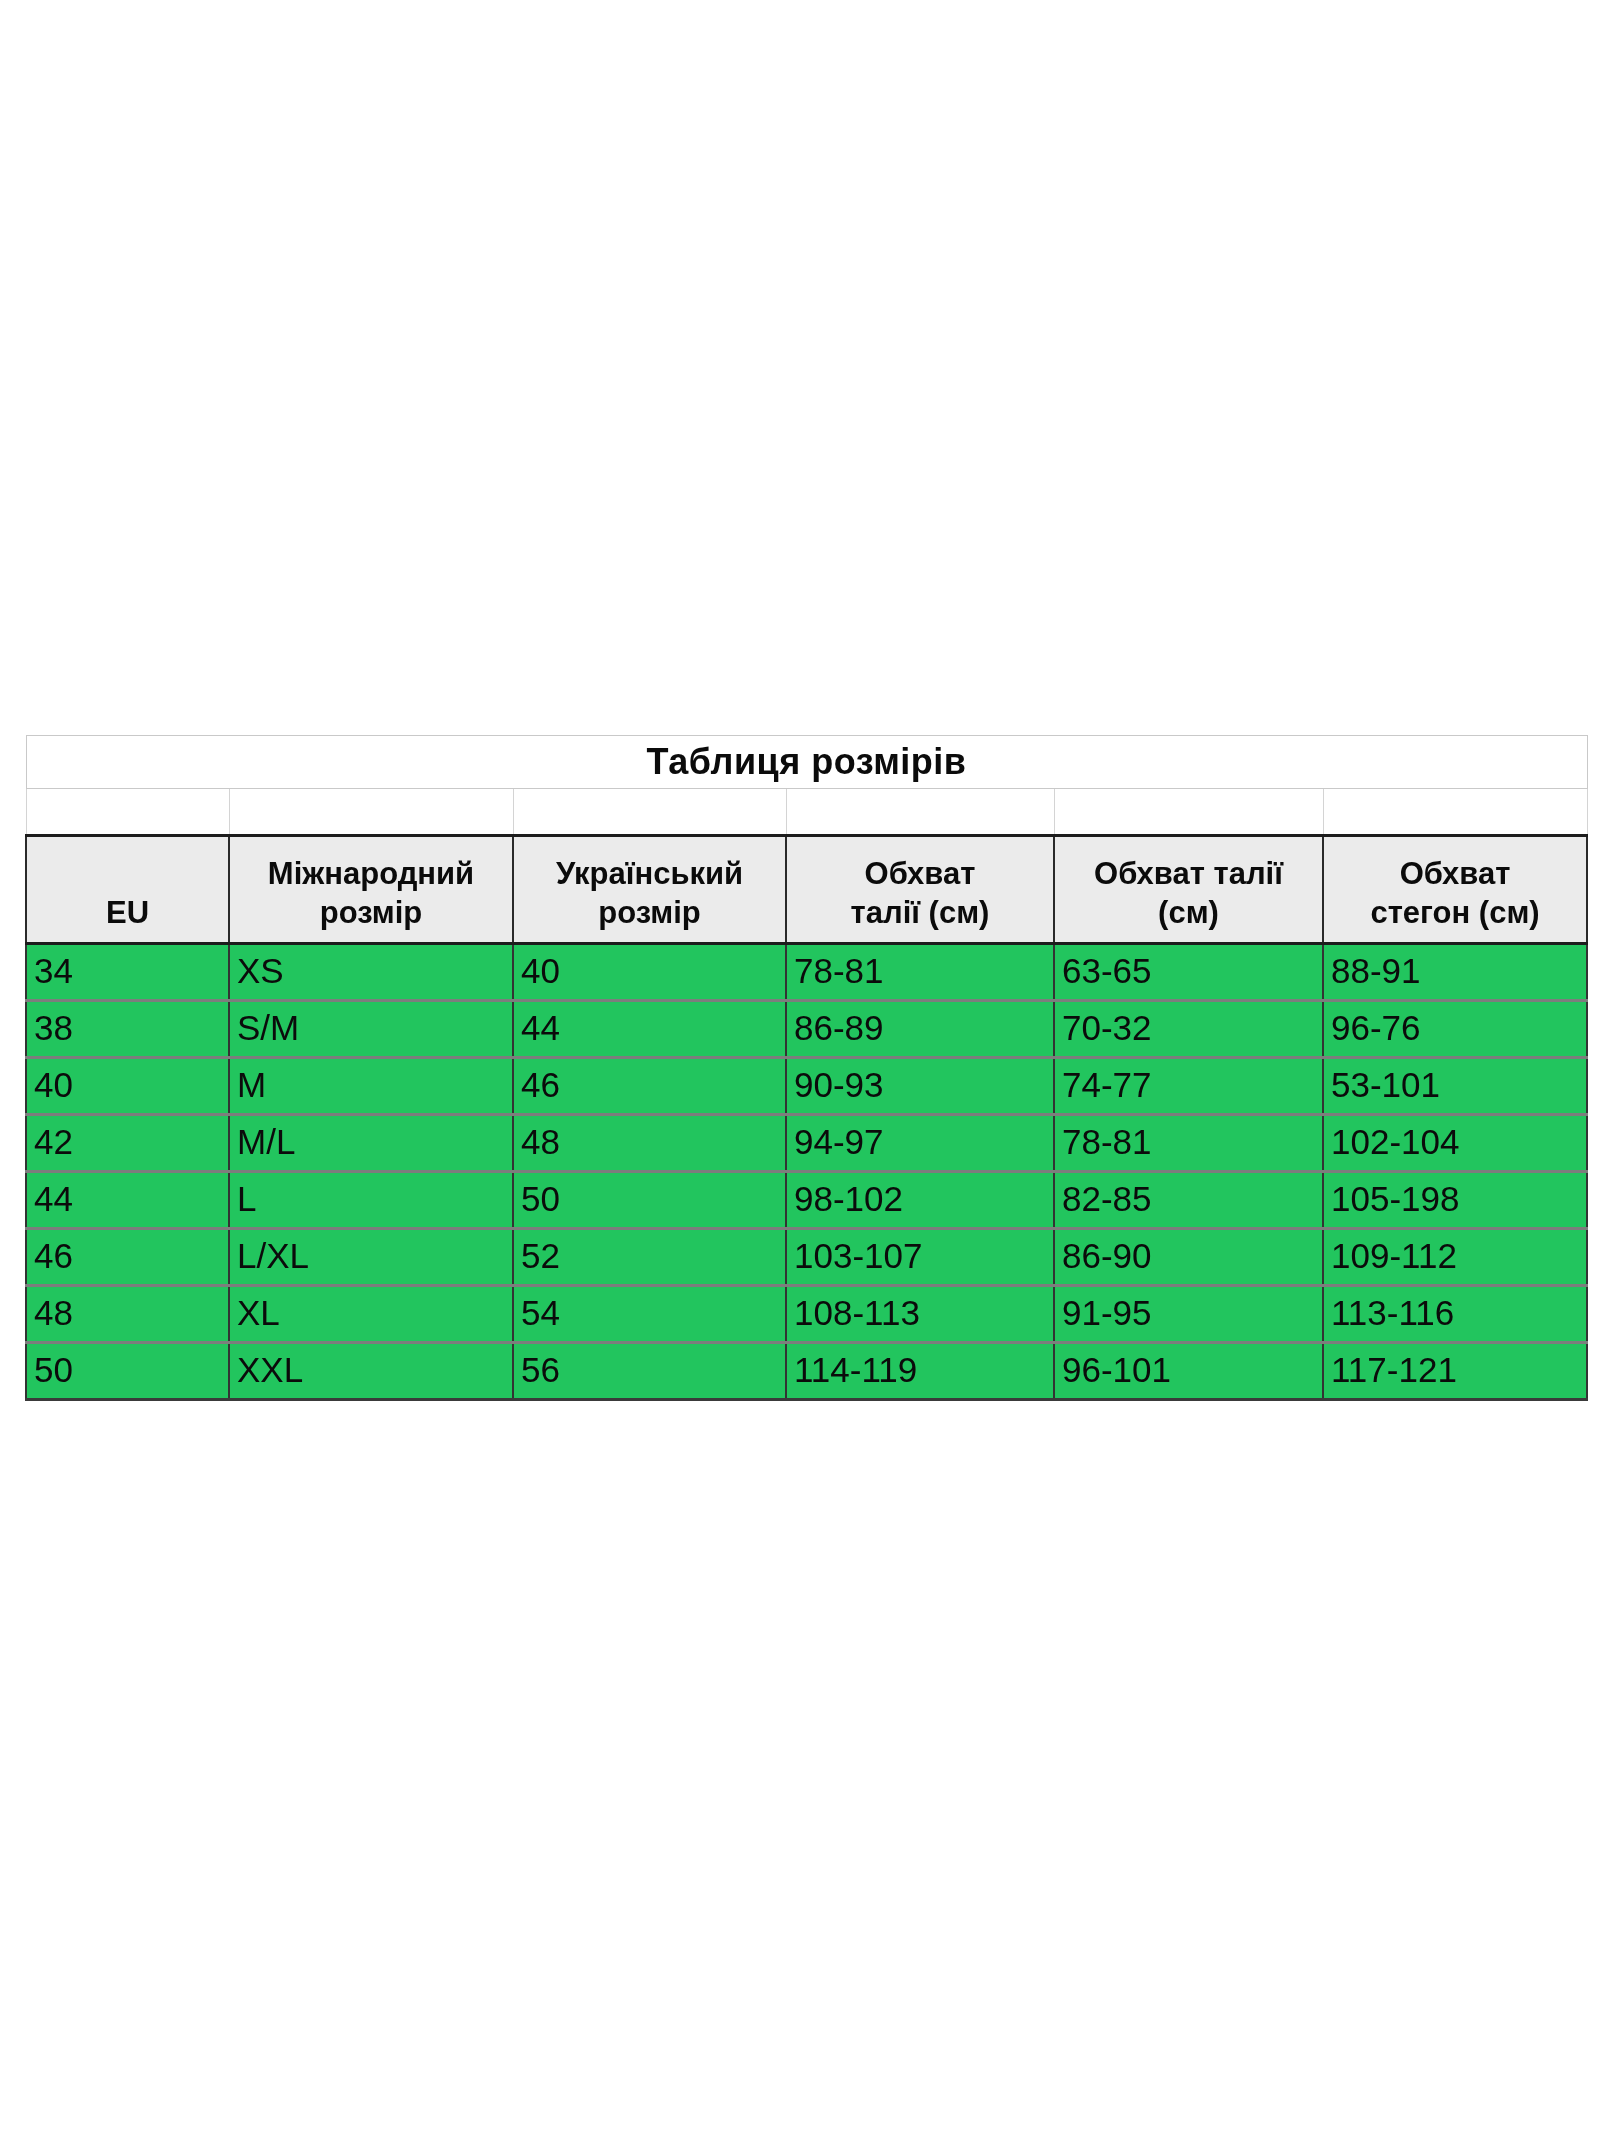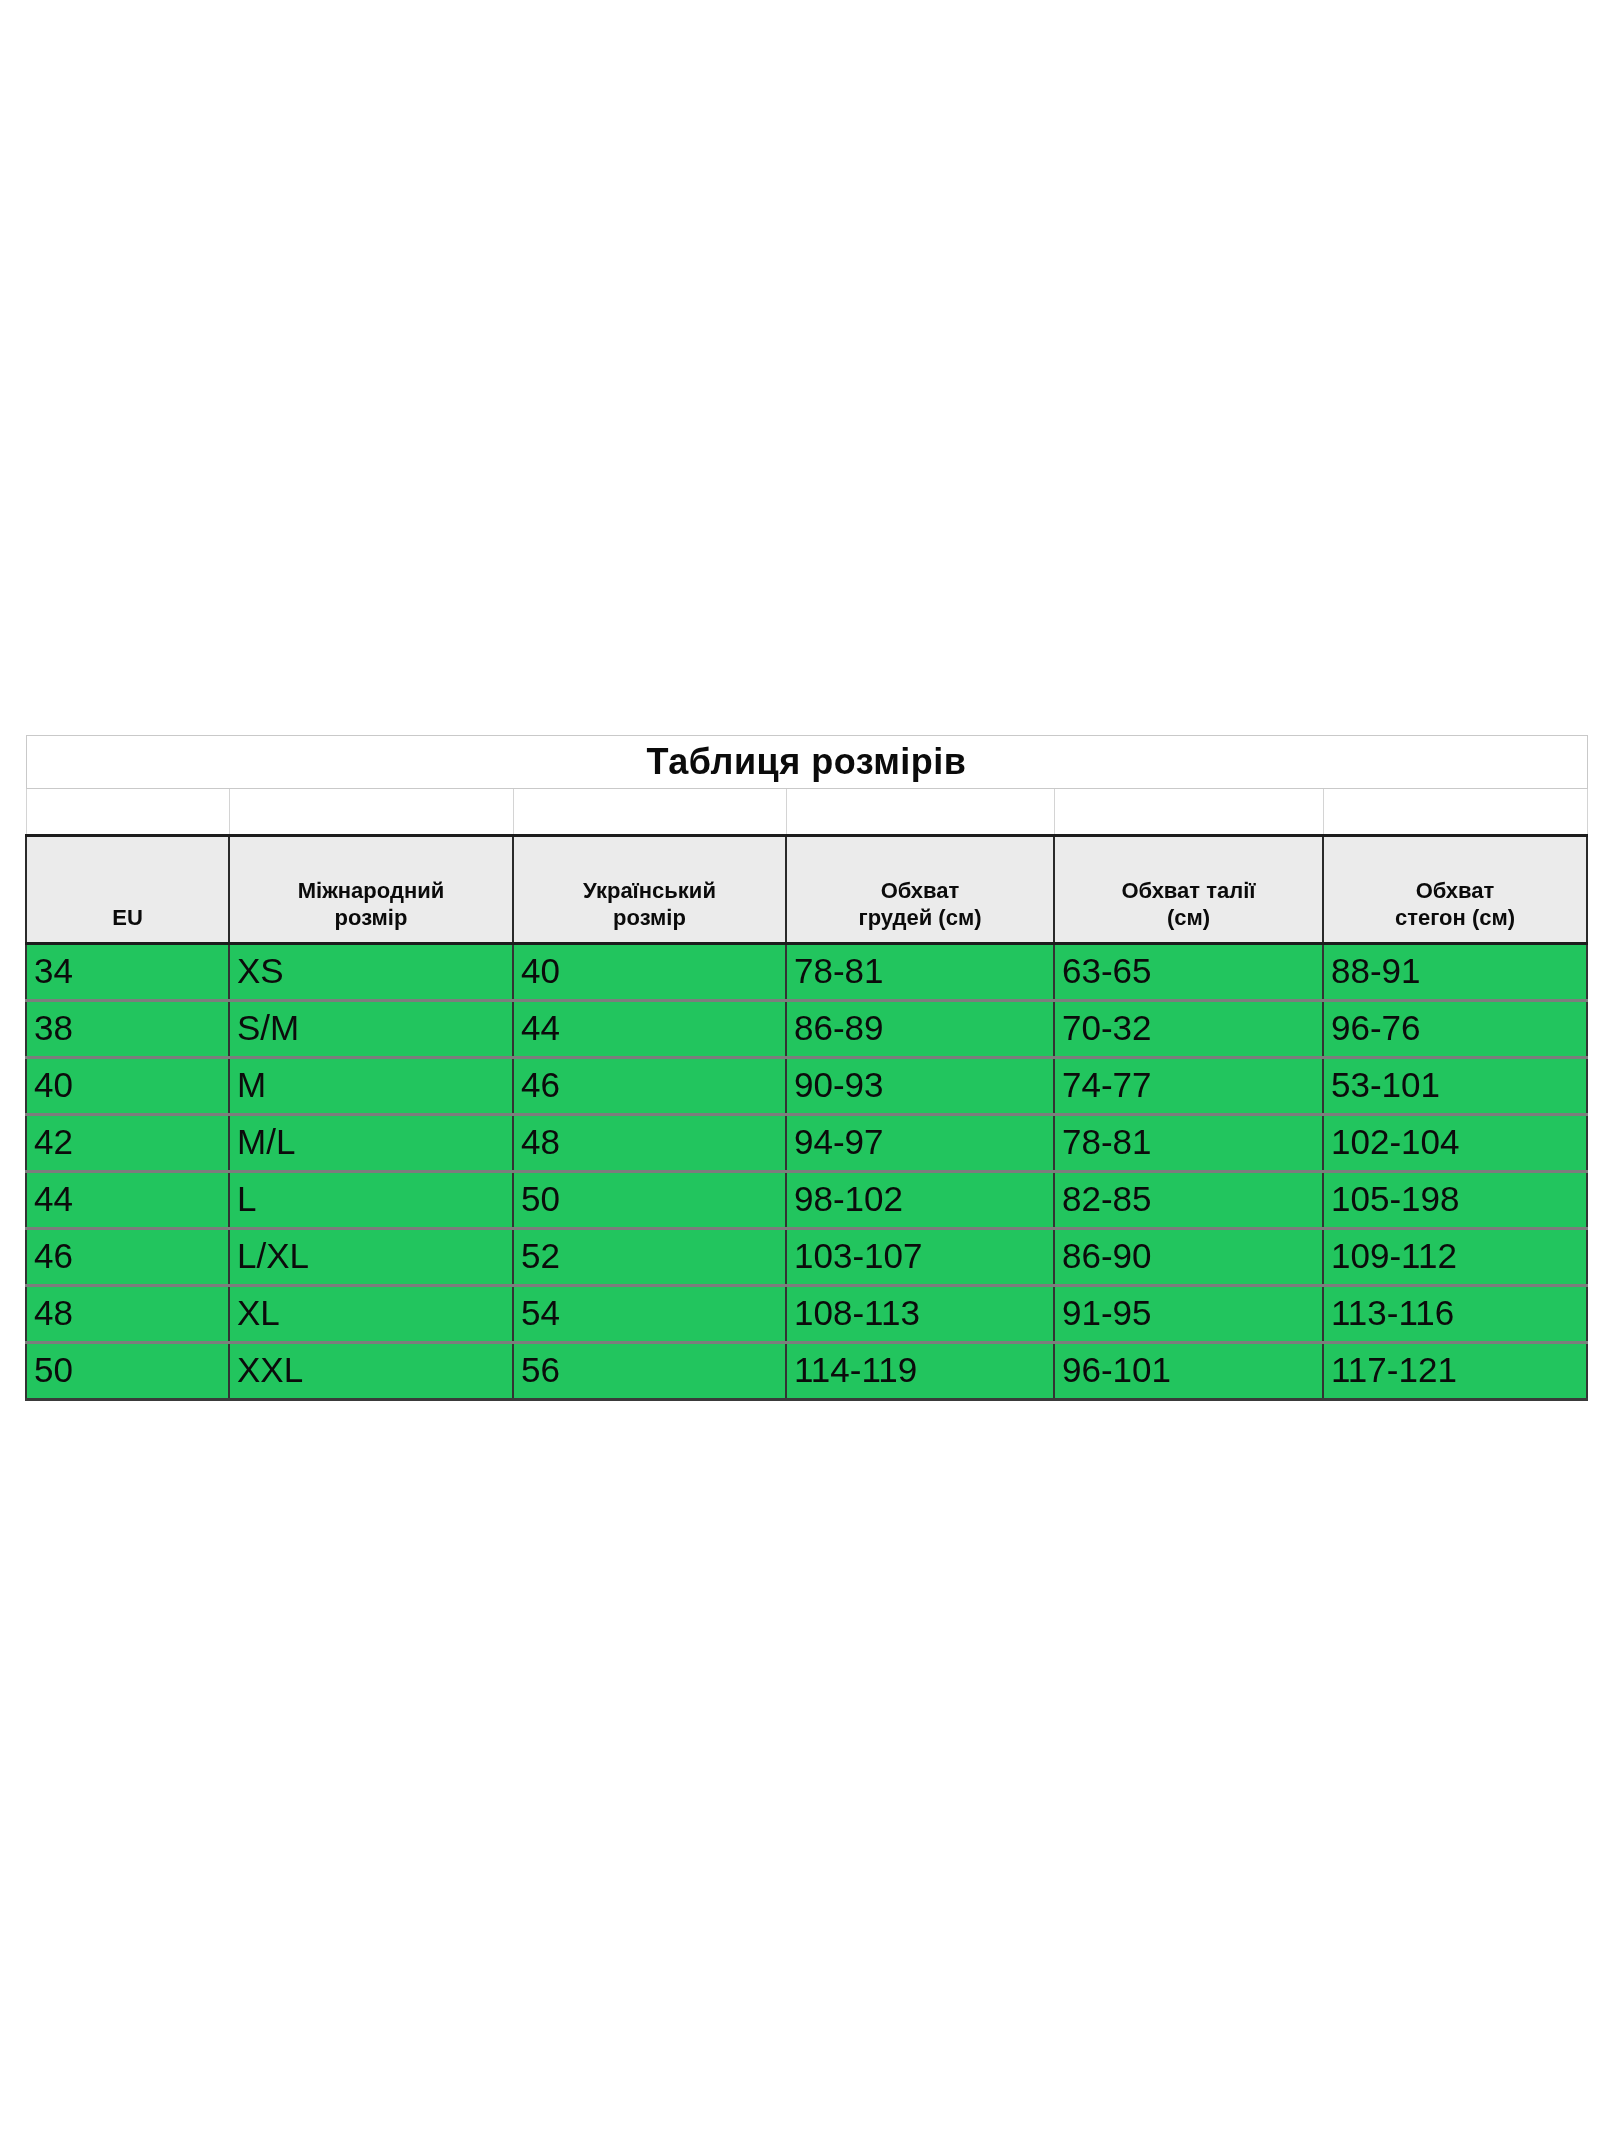--- a/index.html
+++ b/index.html
@@ -39,21 +39,21 @@
     border: 1px solid #d4d4d4;
   }
   
   tr.header-row th {
     height: 95px;
     background: #ebebeb;
     border-left: 2px solid #2a2a2a;
     border-right: 2px solid #2a2a2a;
     border-top: 3px solid #1c1c1c;
     border-bottom: 3px solid #1c1c1c;
-    font-size: 22px;
+    font-size: 31px;
     font-weight: bold;
     line-height: 1.26;
     text-align: center;
     vertical-align: bottom;
     padding: 0 4px 10px 4px;
   }
   
   tr.data-row td {
     height: 52px;
     background: #22c55e;
@@ -104,21 +104,21 @@
           <th>
             <div>Міжнародний</div>
             <div>розмір</div>
           </th>
           <th>
             <div>Український</div>
             <div>розмір</div>
           </th>
           <th>
             <div>Обхват</div>
-            <div>грудей (см)</div>
+            <div>талії (см)</div>
           </th>
           <th>
             <div>Обхват талії</div>
             <div>(см)</div>
           </th>
           <th>
             <div>Обхват</div>
             <div>стегон (см)</div>
           </th>
         </tr>

